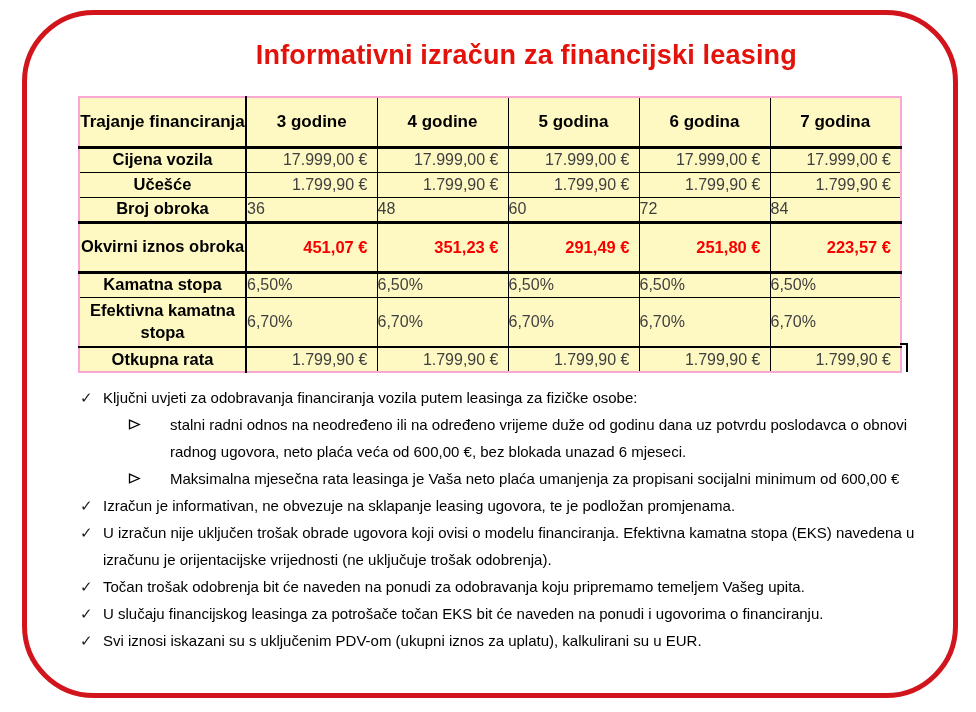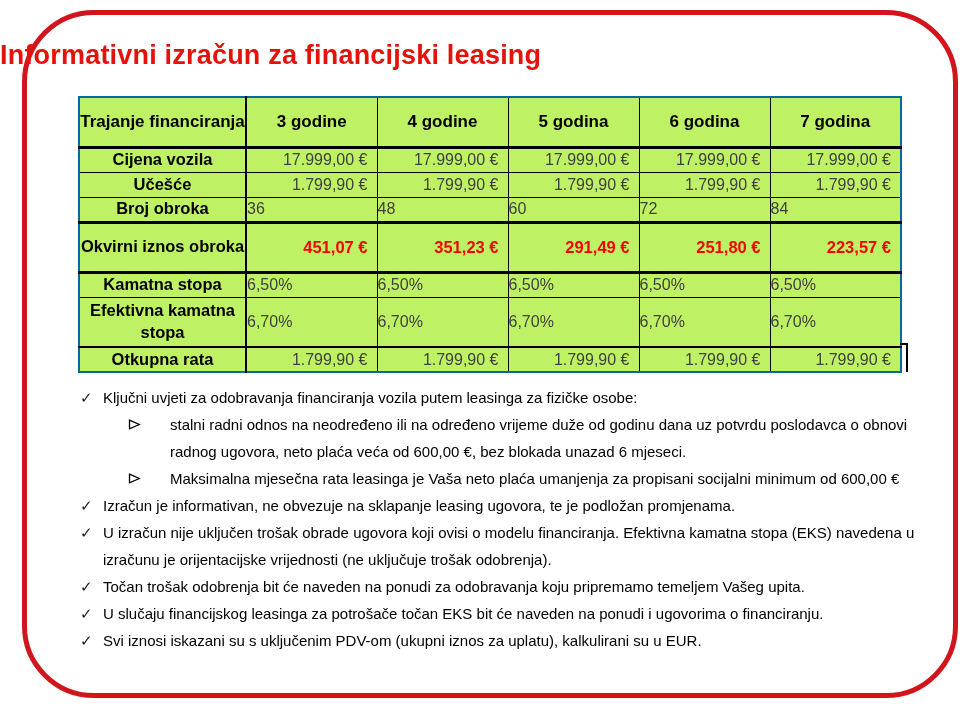--- a/index.html
+++ b/index.html
@@ -9,27 +9,27 @@
     font-family:"Liberation Sans", sans-serif;
   }
   .frame{
     position:absolute;left:22px;top:10px;width:936px;height:688px;
     box-sizing:border-box;
     border:5px solid var(--frame-red,#d2151c);
     border-radius:72px;
   }
   .title{
     position:absolute;left:0;top:40px;width:797px;margin:0;
-    text-align:left;font-size:27px;font-weight:bold;
+    text-align:right;font-size:27px;font-weight:bold;
     color:var(--accent-red,#e3120b);letter-spacing:.2px;
   }
   .calc-table{
     position:absolute;left:78px;top:96px;width:822px;
     border-collapse:collapse;table-layout:fixed;
-    border:2px solid #0369a1;background:#bef264;
+    border:2px solid #f9a8d4;background:#fef9c3;
   }
   .calc-table th,.calc-table td{
     border:1px solid #000;box-sizing:border-box;overflow:hidden;
     padding:0;vertical-align:middle;
   }
   .calc-table tr > *:first-child{border-right:2px solid #000;}
   .calc-table thead th{
     font-size:17px;font-weight:bold;color:#000;text-align:center;
     height:50px;border-bottom:3px solid #000;line-height:1.25;
   }

